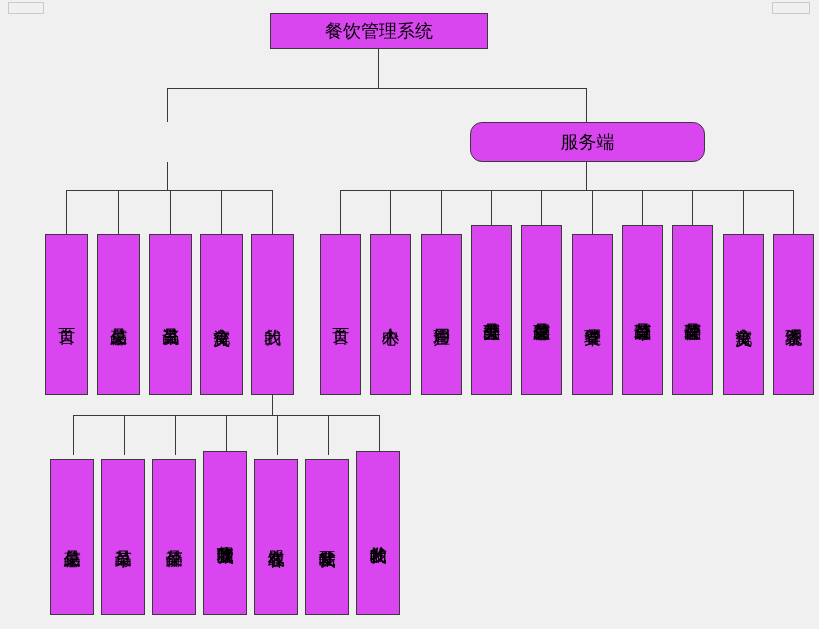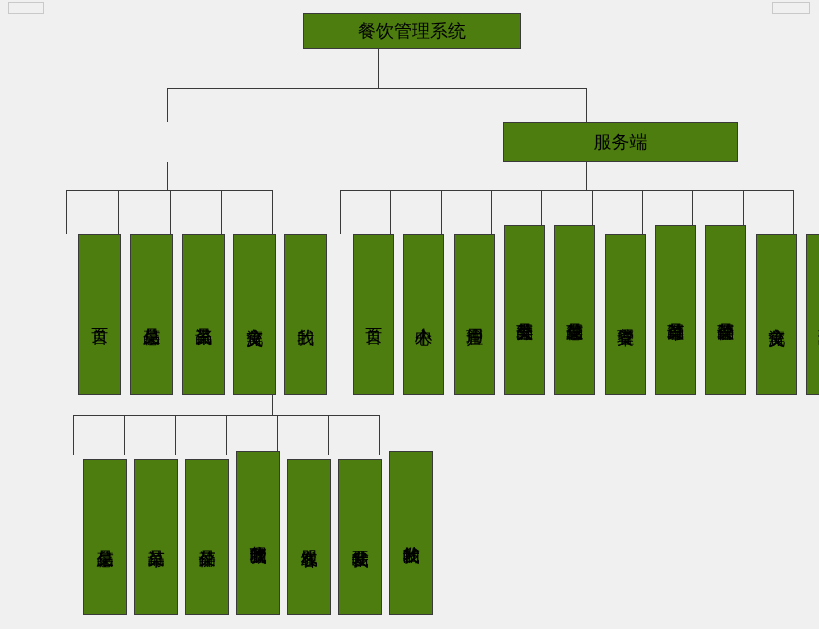--- a/index.html
+++ b/index.html
@@ -16,26 +16,25 @@
     height: 629px;
     background: #f0f0f0;
     overflow: hidden;
   }
 
   
   .node {
     position: absolute;
     box-sizing: border-box;
     border: 1px solid #3a3a3a;
-    background: #4d7c0f;
+    background: #d946ef;
     display: flex;
     align-items: center;
     justify-content: center;
     color: #000;
-    margin-left: 33px;
   }
   .node .label {
     display: block;
     text-align: center;
     line-height: 1.06;
     letter-spacing: 0px;
   }
   
   .node.horiz .label {
     writing-mode: horizontal-tb;
@@ -76,21 +75,21 @@
   <div class="node horiz" style="left:270px; top:13px; width:218px; height:36px;">
     <span class="label">餐饮管理系统</span>
   </div>
 
   <div class="ln v" style="left:378px; top:49px; height:39px;"></div>
 
   <div class="ln h" style="left:167px; top:88px; width:420px;"></div>
   <div class="ln v" style="left:167px; top:88px; height:34px;"></div>
   <div class="ln v" style="left:586px; top:88px; height:34px;"></div>
 
-  <div class="node horiz" style="left:470px; top:122px; width:235px; height:40px;">
+  <div class="node horiz" style="left:470px; top:122px; width:235px; height:40px;border-radius:12px;">
     <span class="label">服务端</span>
   </div>
 
   <div class="ln v" style="left:167px; top:162px; height:28px;"></div>
   <div class="ln h" style="left:66px; top:190px; width:207px;"></div>
   <div class="ln v" style="left:66px;  top:190px; height:44px;"></div>
   <div class="ln v" style="left:118px; top:190px; height:44px;"></div>
   <div class="ln v" style="left:170px; top:190px; height:44px;"></div>
   <div class="ln v" style="left:221px; top:190px; height:44px;"></div>
   <div class="ln v" style="left:272px; top:190px; height:44px;"></div>

